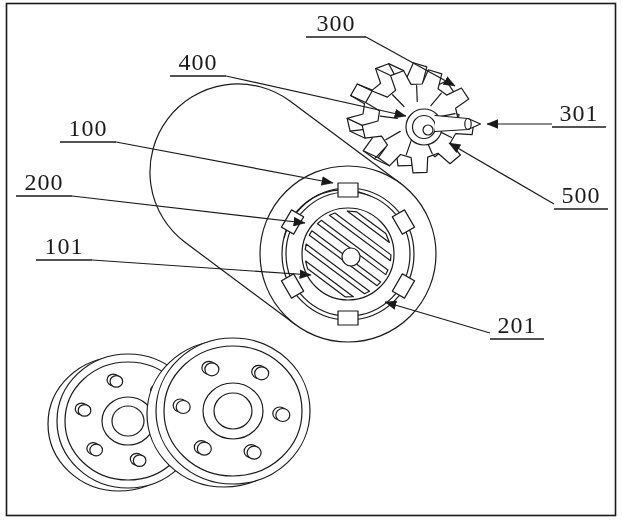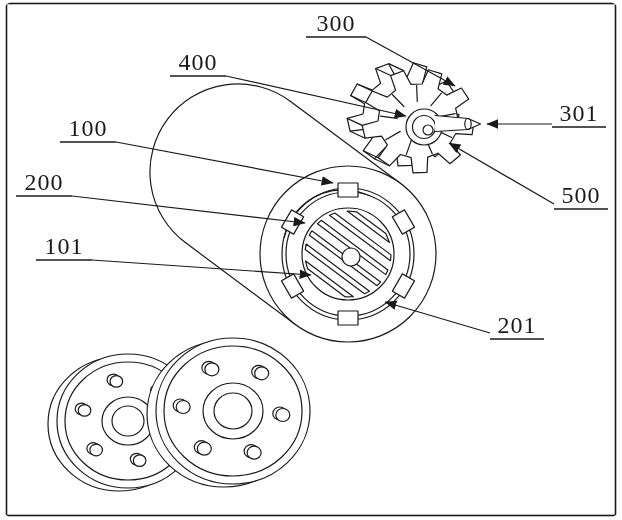--- a/index.html
+++ b/index.html
@@ -1,17 +1,17 @@
 <!DOCTYPE html>
 <html><head>
 <meta charset="utf-8">
 <style>
   html,body{margin:0;padding:0;background:#ffffff;}
   body{display:flex;justify-content:center;align-items:flex-start;}
-  .frame{position:relative;width:622px;height:520px;background:#ffffff;overflow:hidden;border-radius:19px;}
+  .frame{position:relative;width:622px;height:520px;background:#ffffff;overflow:hidden;}
   svg{display:block;}
   text.lbl{
     font-family:"Liberation Serif", serif;
     font-size:24px;
     letter-spacing:1px;
   }
 </style>
 </head>
 <body>
 

